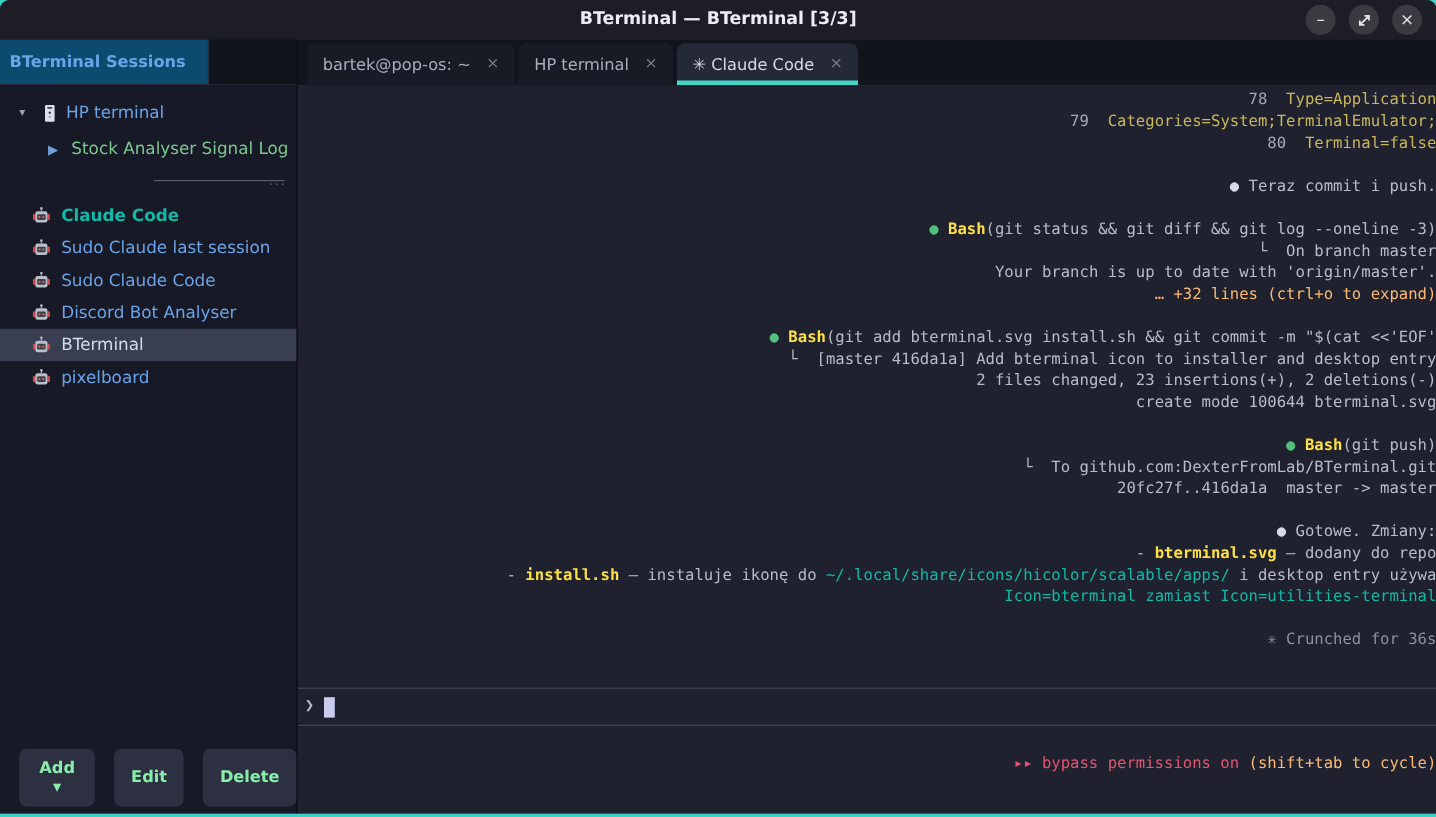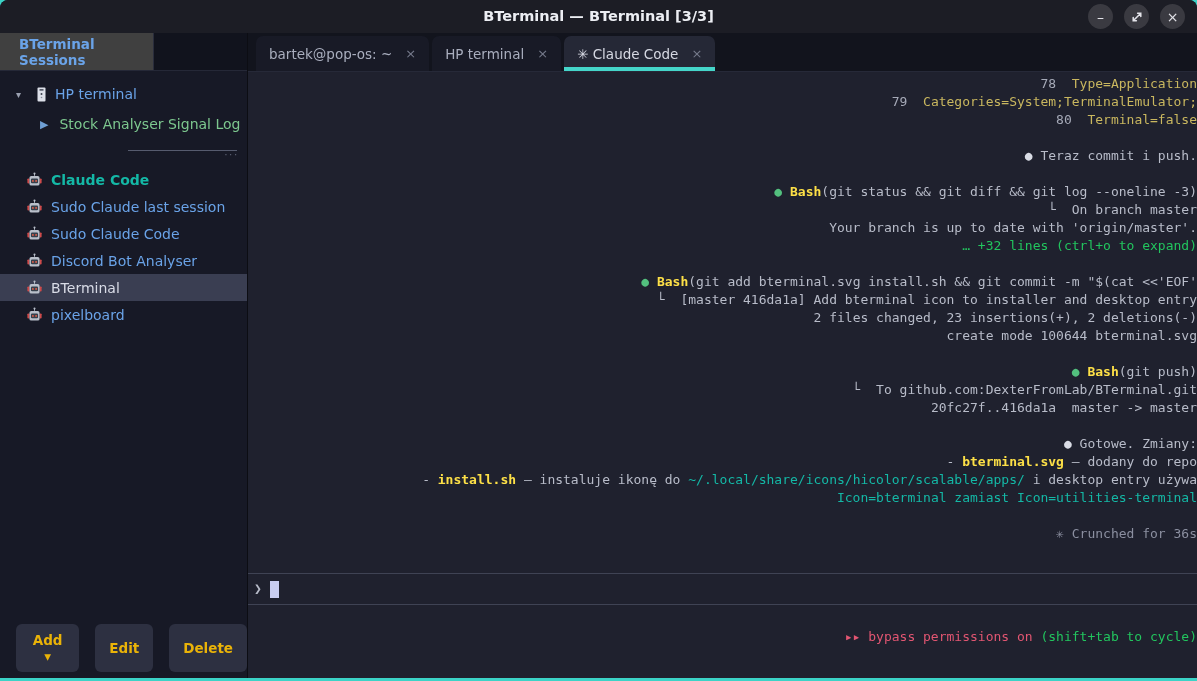--- a/index.html
+++ b/index.html
@@ -15,56 +15,56 @@
   .controls { position:absolute; right:12px; top:4px; display:flex; gap:11px; }
   .ctrl { width:25px; height:25px; border-radius:50%; background:#3a3a41; color:#e4e4ea; display:flex; align-items:center; justify-content:center; font-size:14px; cursor:default; }
   .ctrl svg { display:block; }
 
   
   .main { flex:1; display:flex; min-height:0; }
 
   
   .sidebar { width:248px; flex:0 0 248px; background:#171926; border-right:1px solid #0c0d13; position:relative; display:flex; flex-direction:column; }
   .sb-header { height:38px; background:#11131d; border-bottom:1px solid #252837; flex:0 0 auto; }
-  .sb-header-cell { width:154px; height:100%; background:#404040; border-right:1px solid #2a2d3c; display:flex; align-items:center; padding-left:19px; }
+  .sb-header-cell { width:174px; height:100%; background:#0c4a6e; border-right:1px solid #2a2d3c; display:flex; align-items:center; padding-left:8px; }
   .sb-header-cell span { font-weight:bold; font-size:13.5px; color:#6aa3e8; }
 
   .tree { padding-top:8px; }
   .tree-parent { height:30px; display:flex; align-items:center; padding-left:16px; gap:8px; font-size:14px; color:#6aa3e8; }
   .expander { color:#9aa0b0; font-size:10px; width:12px; }
   .pc-icon svg { display:block; }
   .tree-child { height:30px; display:flex; align-items:center; padding-left:40px; gap:11px; font-size:14px; color:#7dc88f; }
   .play { color:#6f9fd4; font-size:11px; }
 
   .sb-divider { margin:11px 10px 0 128px; border-top:1px solid #565b6e; }
   .sb-divider-dots { text-align:right; color:#696e80; font-size:9px; letter-spacing:2px; margin:0 8px 2px 0; line-height:8px; }
 
   .session-list { margin-top:5px; }
   .session { height:27px; display:flex; align-items:center; padding-left:27px; gap:9px; font-size:14px; color:#6aa3e8; cursor:default; }
   .session.purple { color:#14b8a6; font-weight:bold; }
   .session.selected { background:#3a3e52; color:#d8dbe6; }
   .robot-icon svg { display:block; }
 
   .sb-buttons { position:absolute; bottom:6px; left:16px; display:flex; gap:16px; }
-  .sb-btn { background:#2d3041; border:none; border-radius:6px; color:#eab308; font-weight:bold; font-size:13.5px; padding:8px 14px; font-family:inherit; cursor:default; }
+  .sb-btn { background:#2d3041; border:none; border-radius:6px; color:#86efac; font-weight:bold; font-size:13.5px; padding:8px 14px; font-family:inherit; cursor:default; }
 
   
   .content { flex:1; display:flex; flex-direction:column; min-width:0;text-align:right; }
   .tabbar { height:39px; flex:0 0 auto; background:#12141d; display:flex; align-items:flex-end; padding-left:8px; border-bottom:1px solid #262938; }
   .tab { height:35px; display:flex; align-items:center; padding:0 13px; margin-right:3px; background:#181a26; border-radius:7px 7px 0 0; font-size:13.5px; color:#a9aebe; gap:13px; cursor:default; }
   .tab.active { background:#252836; color:#d6d9e3; box-shadow:inset 0 -4px 0 #45d6ca; }
   .tab-close { color:#767b8c; font-size:13px; }
 
   
   .terminal { flex:1; background:#1f212e; padding:3px 0 0 3px; font-family:"DejaVu Sans Mono", "Liberation Mono", monospace; font-size:13px; line-height:18px; overflow:hidden; }
   .term-line { white-space:pre; height:18px; }
   .c-ln     { color:#a6aab8; }
   .c-cfg    { color:#c9b75f; }
   .c-txt    { color:#b8bcc9; }
-  .c-dim    { color:#22c55e; }
+  .c-dim    { color:#fdba74; }
   .c-muted  { color:#8b8fa0; }
   .c-bold   { color:#fde047; font-weight:bold; }
   .c-bw     { color:#d9dce5; }
   .c-bg     { color:#53c07e; }
   .c-purple { color:#14b8a6;margin-top:32px; }
   .c-pink   { color:#e25672; }
 
   .prompt-box { margin-top:30px; margin-left:-3px; padding-left:6px; border-top:1px solid #3f4354; border-bottom:1px solid #3f4354; height:32px; display:flex; align-items:center; }
   .prompt-symbol { color:#b7bbc8; }
   .cursor { display:inline-block; width:9px; height:17px; background:#c8cdf0; margin-left:8px; }

